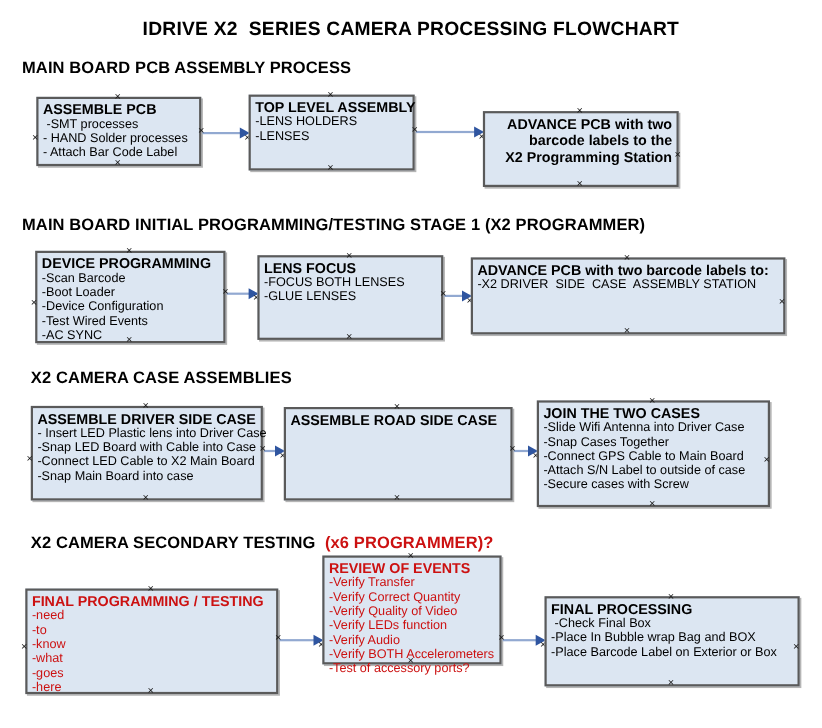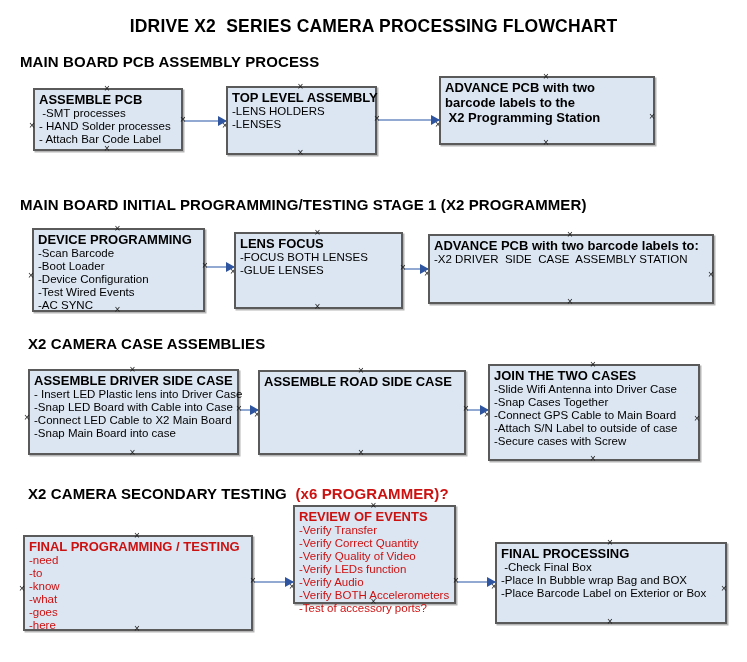--- a/index.html
+++ b/index.html
@@ -77,21 +77,21 @@
         <div class="item">-LENS HOLDERS</div>
         <div class="item">-LENSES</div>
       </div>
   </div>
 
   <div class="connector" style="left:378px;top:119px;width:61px;">
     <span class="arrowhead"></span>
     <span class="tip-handle"></span>
   </div>
 
-  <div class="box" style="left:439px;top:76px;width:216px;height:69px;">
+  <div class="box" style="left:439px;top:101px;width:178px;height:69px;text-align:right;">
     <span class="sh sh-right"></span>
     <div class="box-title">ADVANCE PCB with two
 barcode labels to the
  X2 Programming Station</div>
     <div></div>
   </div>
 
   <div class="section-heading" style="left:20px;top:196px;">MAIN BOARD INITIAL PROGRAMMING/TESTING STAGE 1 (X2 PROGRAMMER)</div>
 
   <div class="box" style="left:32px;top:228px;width:173px;height:84px;">

